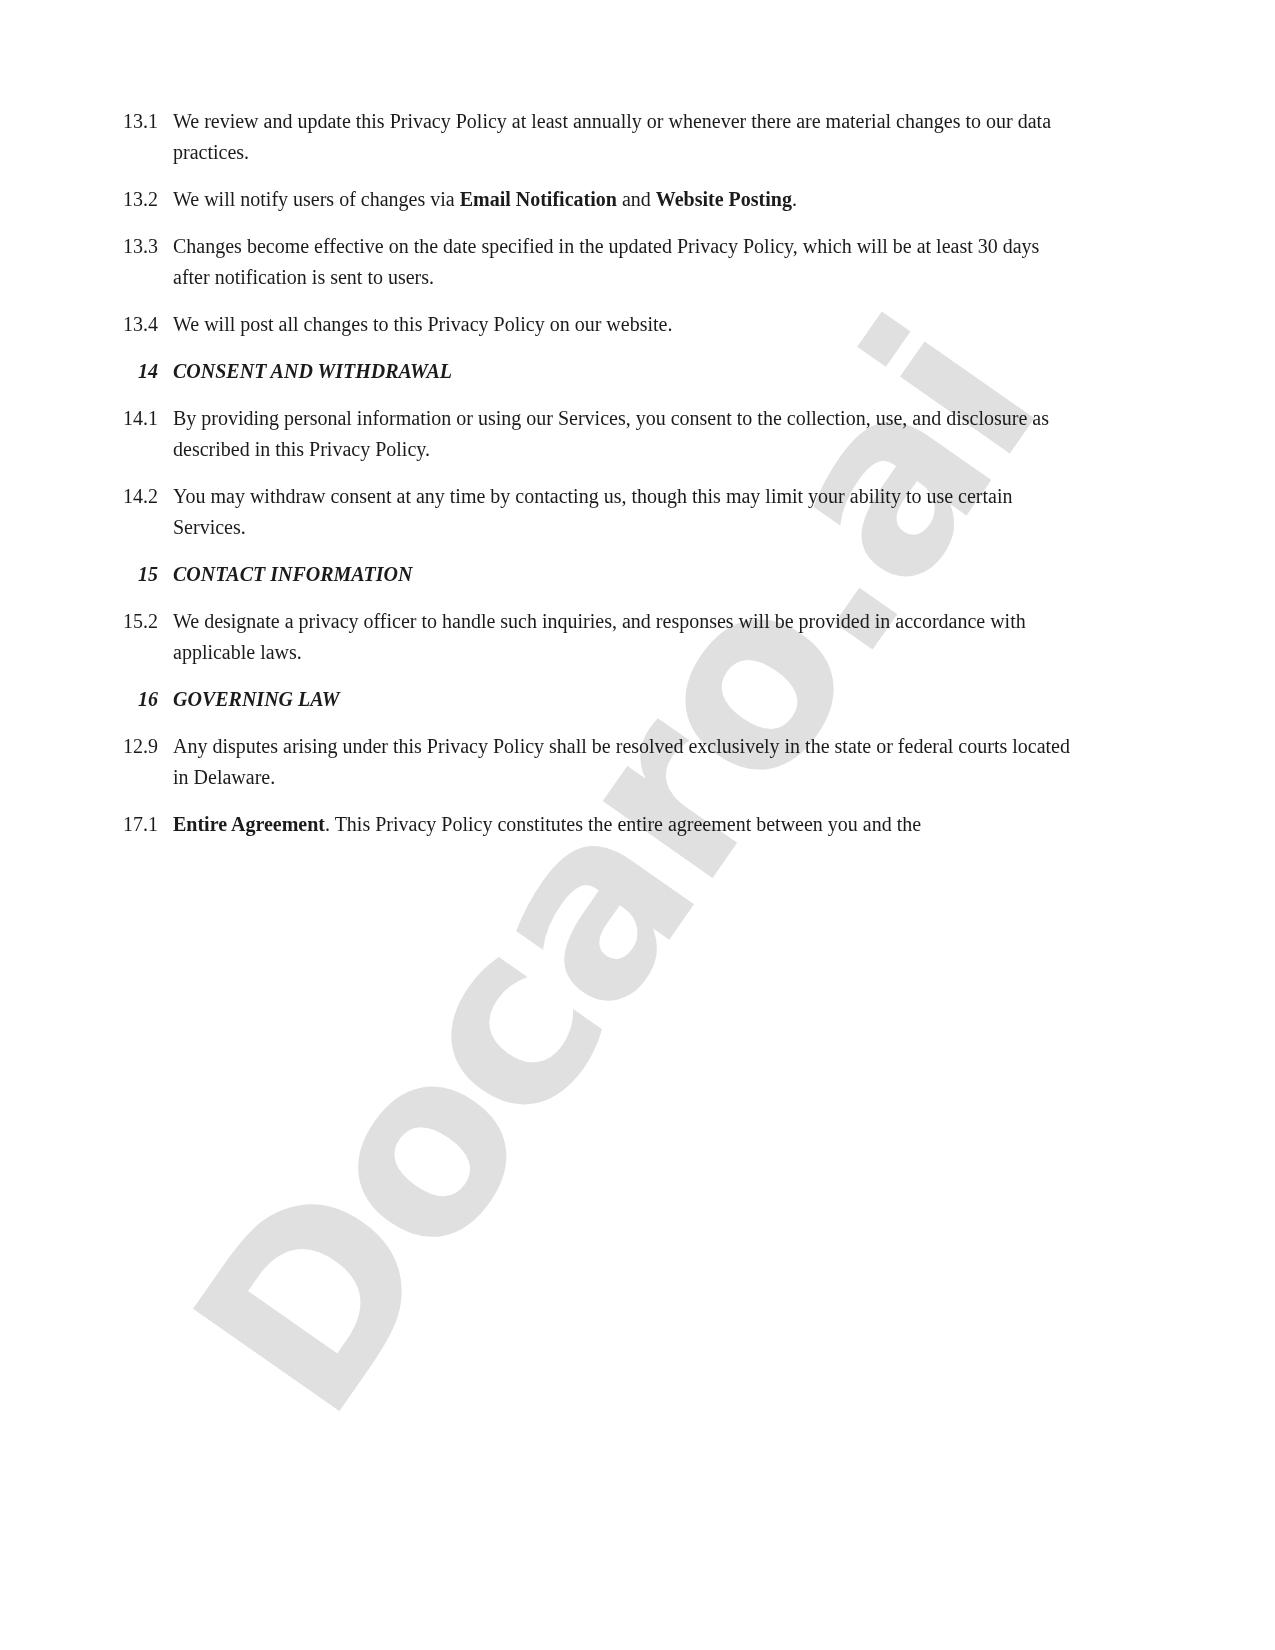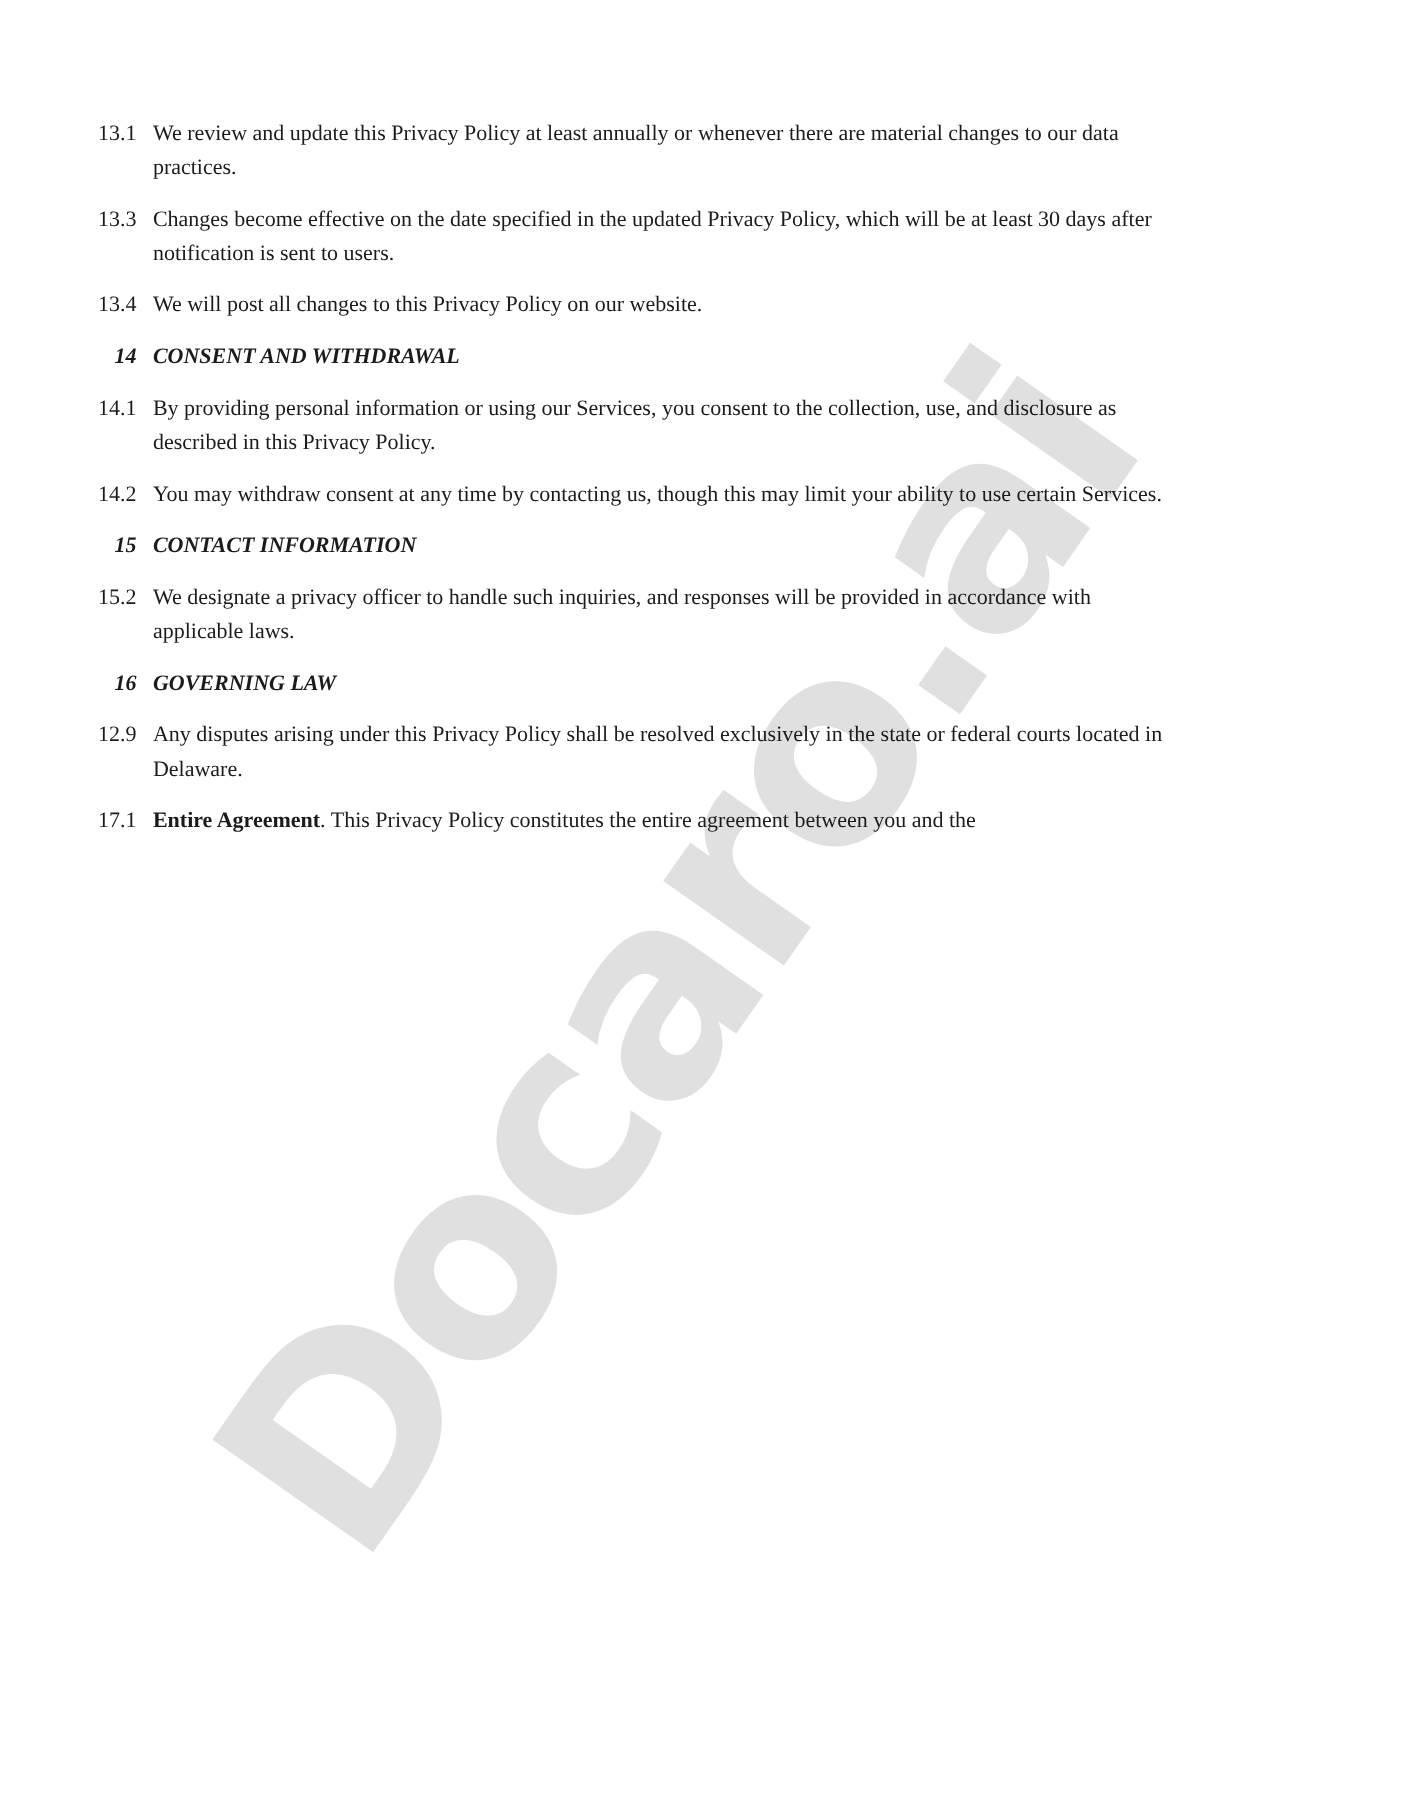--- a/index.html
+++ b/index.html
@@ -28,21 +28,21 @@
     white-space: nowrap;
     z-index: 0;
     user-select: none;
   }
   .content {
     position: absolute;
     left: 0;
     top: 0;
     width: 100%;
     box-sizing: border-box;
-    padding: 106px 197px 0 76px;
+    padding: 106px 197px 0 110px;
     z-index: 1;
   }
   .row {
     display: grid;
     grid-template-columns: 48px 1fr;
     column-gap: 15px;
     font-size: 20px;
     line-height: 31px;
     margin: 0 0 16px 0;
     text-align: left;
@@ -53,20 +53,24 @@
 </style>
 </head>
 <body style="color: rgb(27, 27, 27);">
 
 <div class="page">
   <div class="watermark" style="color: rgb(224, 224, 224);">Docaro.ai</div>
   <main class="content">
       <div class="row">
         <span class="num">13.1</span>
         <span class="text"><span>We review and update this Privacy Policy at least annually or whenever there are material changes to our data practices.</span></span>
+      </div>
+      <div class="row">
+        <span class="num">13.2</span>
+        <span class="text"><span>We will notify users of changes via </span><b>Email Notification</b><span> and </span><b>Website Posting</b><span>.</span></span>
       </div>
       <div class="row">
         <span class="num">13.3</span>
         <span class="text"><span>Changes become effective on the date specified in the updated Privacy Policy, which will be at least 30 days after notification is sent to users.</span></span>
       </div>
       <div class="row">
         <span class="num">13.4</span>
         <span class="text"><span>We will post all changes to this Privacy Policy on our website.</span></span>
       </div>
       <div class="row heading">

